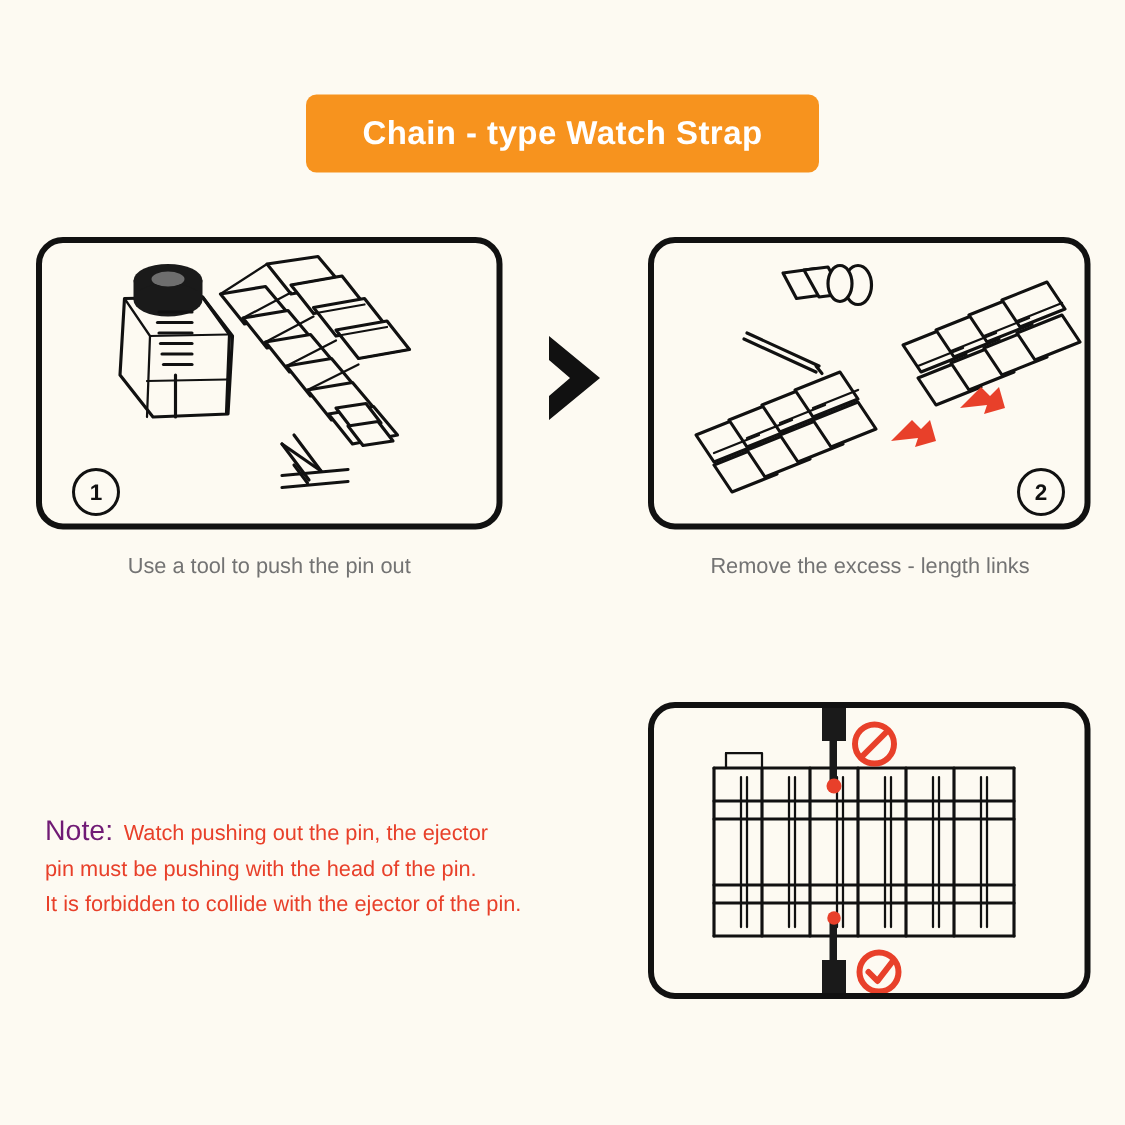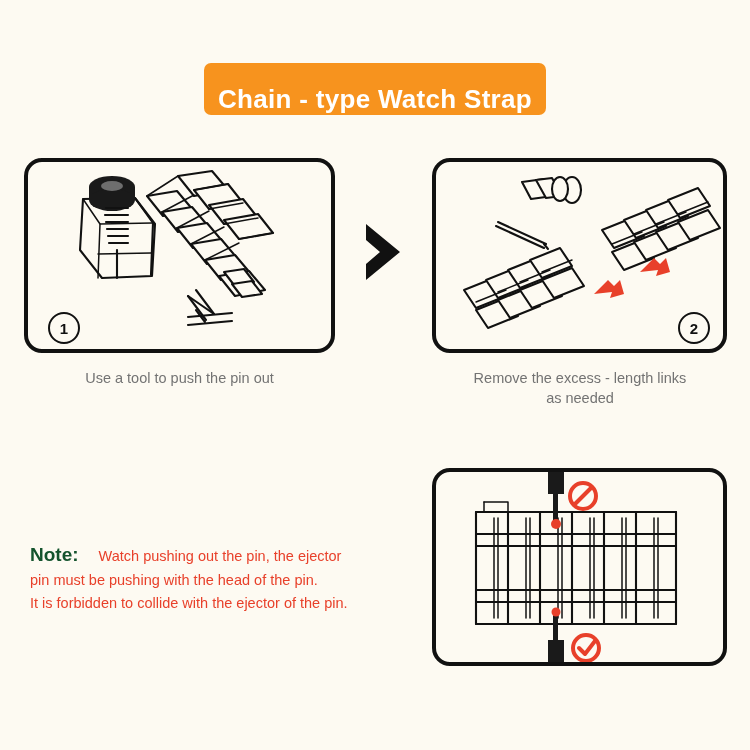--- a/index.html
+++ b/index.html
@@ -23,24 +23,24 @@
   
   .title-badge {
     position: absolute;
     left: 204px;
     top: 63px;
     width: 342px;
     height: 52px;
     background: #f7931e;
     border-radius: 7px;
     display: flex;
-    align-items: flex-end;
+    align-items: center;
     justify-content: center;
     color: #ffffff;
-    font-size: 26px;
+    font-size: 22px;
     font-weight: bold;
     letter-spacing: 0.3px;
   }
 
   
   .panel {
     position: absolute;
     border: 4px solid #111111;
     border-radius: 18px;
     background: #fdfaf2;
@@ -91,23 +91,23 @@
     position: absolute;
     left: 30px;
     top: 540px;
     width: 390px;
     color: #e8402a;
     font-size: 14.5px;
     line-height: 1.55;
   }
   .note .note-label {
     font-size: 19px;
-    font-weight: bold;
-    color: #14532d;
-    margin-right: 20px;
+    font-weight: normal;
+    color: #701a75;
+    margin-right: 7px;
   }
 
   svg { display: block; }
   .ln  { fill: none; stroke: #111111; stroke-width: 2.1; stroke-linejoin: round; stroke-linecap: round; }
   .ln-thin { fill: none; stroke: #111111; stroke-width: 1.5; stroke-linejoin: round; stroke-linecap: round; }
   .lk  { fill: #fdfaf2; stroke: #111111; stroke-width: 2.1; stroke-linejoin: round; }
   .dark { fill: #1a1a1a; }
   .red  { fill: #e8402a; }
 </style>
 </head>
@@ -249,21 +249,20 @@
         <path d="M204 110 l14 -14 l6 6 l6 -6 l4 14 l-14 4 l2 -6 z"></path>
       </g>
       <g class="red">
         <path d="M158 132 l14 -14 l6 6 l6 -6 l4 14 l-14 4 l2 -6 z"></path>
       </g>
     </svg>
     <div class="step-number" id="num2" style="left:242px; top:150px;">2</div>
   </div>
   <div class="step-caption" id="caption2">
     <div>Remove the excess - length links</div>
-    <div>as needed</div>
   </div>
 
   <div class="note">
     <span class="note-label">Note:</span><span>Watch pushing out the pin, the ejector</span><br>
     <span>pin must be pushing with the head of the pin.</span><br>
     <span>It is forbidden to collide with the ejector of the pin.</span>
   </div>
 
   <div class="panel" id="panel3">
     <svg width="287" height="190" viewBox="0 0 287 190">

